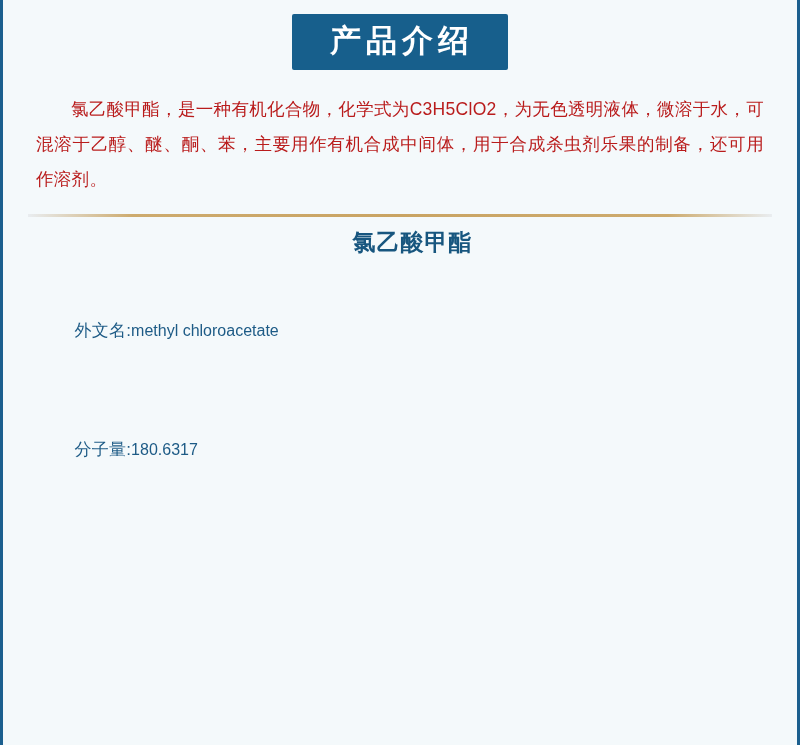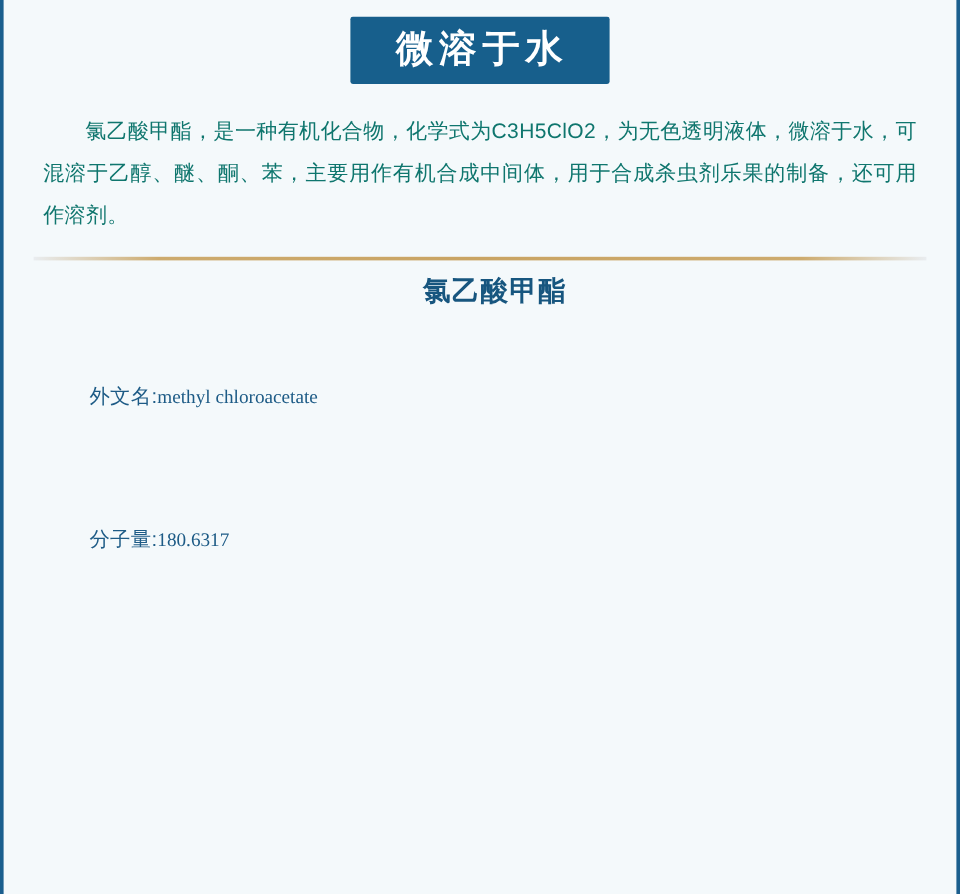--- a/index.html
+++ b/index.html
@@ -44,21 +44,21 @@
     font-weight: bold;
     letter-spacing: 5px;
     padding: 9px 34px 11px 38px;
     line-height: 1.15;
     border-radius: 2px;
   }
 
   .intro {
     margin: 22px 36px 17px 36px;
     font-size: 17.5px;
-    color: #0f766e;
+    color: #b91c1c;
     line-height: 2.0;
     text-align: justify;
     text-indent: 2em;
     letter-spacing: 0.3px;
   }
 
   .divider {
     margin: 14px 28px 0 28px;
     height: 3px;
     background: linear-gradient(to right, #e9edf0 0%, #cdab6e 14%, #c9a463 50%, #cdab6e 86%, #e9edf0 100%);
@@ -78,34 +78,34 @@
     margin: 14px 45px 0 45px;
   }
   .spec-row {
     font-size: 17px;
     color: #1d5b86;
     line-height: 2.33;
     letter-spacing: 0.2px;
     white-space: pre-wrap;
   }
   .spec-row .mono {
-    font-family: Liberation Serif, serif;
+    font-family: Liberation Sans, sans-serif;
     font-size: 16px;
     letter-spacing: 0;
   }
 </style>
 </head>
 <body>
 
 <div class="page">
   <div class="edge-left"></div>
   <div class="edge-right"></div>
 
   <div class="title-wrap">
-    <span class="title-badge">微溶于水</span>
+    <span class="title-badge">产品介绍</span>
   </div>
 
   <p class="intro">氯乙酸甲酯，是一种有机化合物，化学式为C3H5ClO2，为无色透明液体，微溶于水，可混溶于乙醇、醚、酮、苯，主要用作有机合成中间体，用于合成杀虫剂乐果的制备，还可用作溶剂。</p>
 
   <div class="divider"></div>
 
   <div class="sub-title">氯乙酸甲酯</div>
 
   <div class="specs">
     <div class="spec-row">

